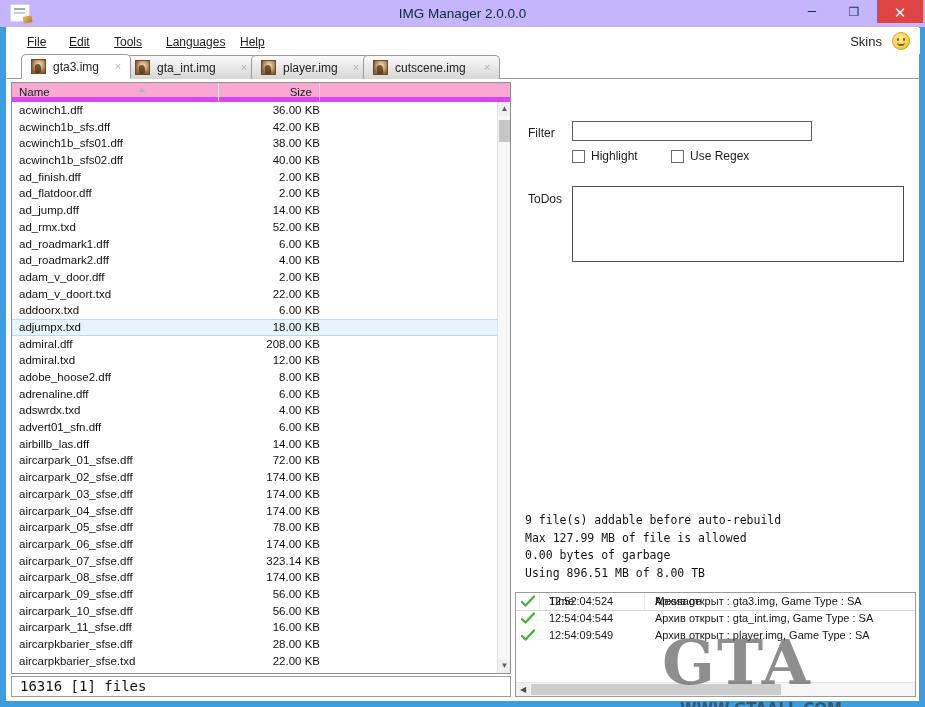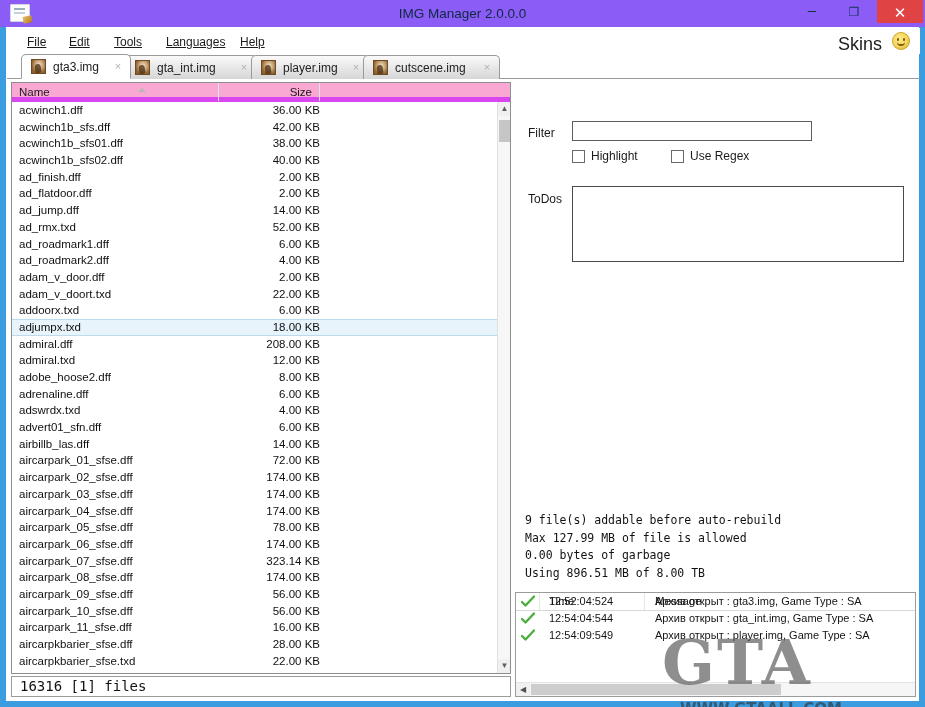--- a/index.html
+++ b/index.html
@@ -14,21 +14,21 @@
   
   #window {
     position: absolute; left: 0; top: 0;
     width: 925px; height: 707px;
     background: #3c9ce0;
   }
 
   
   #titlebar {
     position: absolute; left: 0; top: 0; width: 925px; height: 27px;
-    background: #8b5cf6;
+    background: #c4b5fd;
   }
   #app-icon {
     position: absolute; left: 10px; top: 4px; width: 20px; height: 18px;
     background: #fdfdfd;
     border: 1px solid #cfd8dd;
     border-radius: 1px;
   }
   #app-icon .page-lines {
     position: absolute; left: 3px; top: 3px; width: 11px; height: 2px;
     background: #9bb0bd;
@@ -72,21 +72,21 @@
     position: absolute; left: 0; top: 0; width: 913px; height: 26px;
     background: #ffffff;
   }
   .menu-item {
     position: absolute; top: 5px; height: 18px;
     font-size: 12px; color: #1c1c1c; line-height: 18px;
     padding: 0 7px; cursor: default; white-space: nowrap; text-decoration: underline;
   }
   #skins-label {
     position: absolute; top: 6px; right: 38px;
-    font-size: 18px; color: #1c1c1c; cursor: default;
+    font-size: 13px; color: #1c1c1c; cursor: default;
   }
   #smiley {
     position: absolute; top: 4px; right: 10px;
     width: 18px; height: 18px; border-radius: 50%;
     background: radial-gradient(circle at 40% 35%, #ffe98a 0%, #f6d65c 55%, #d3ab28 100%);
     border: 1px solid #c9a426;
   }
   #smiley .eye {
     position: absolute; top: 5px; width: 2px; height: 3px;
     background: #7a5c0c; border-radius: 1px;

